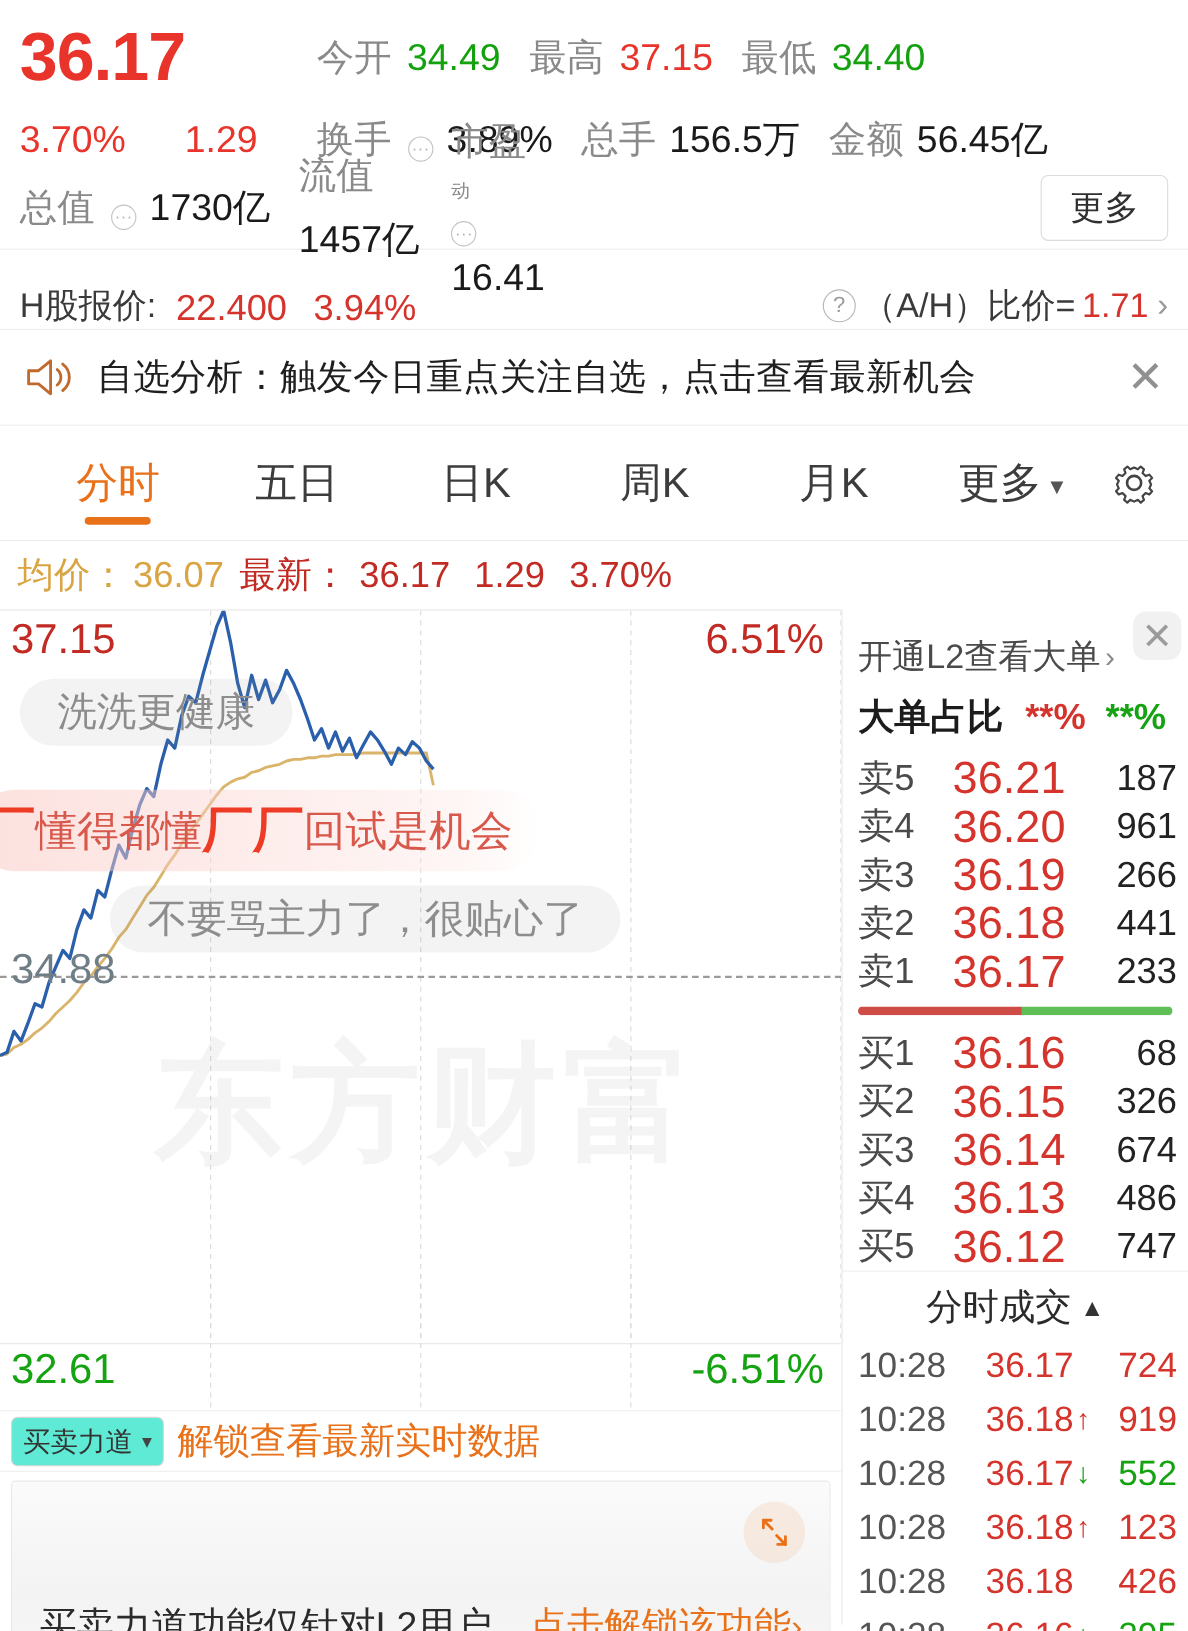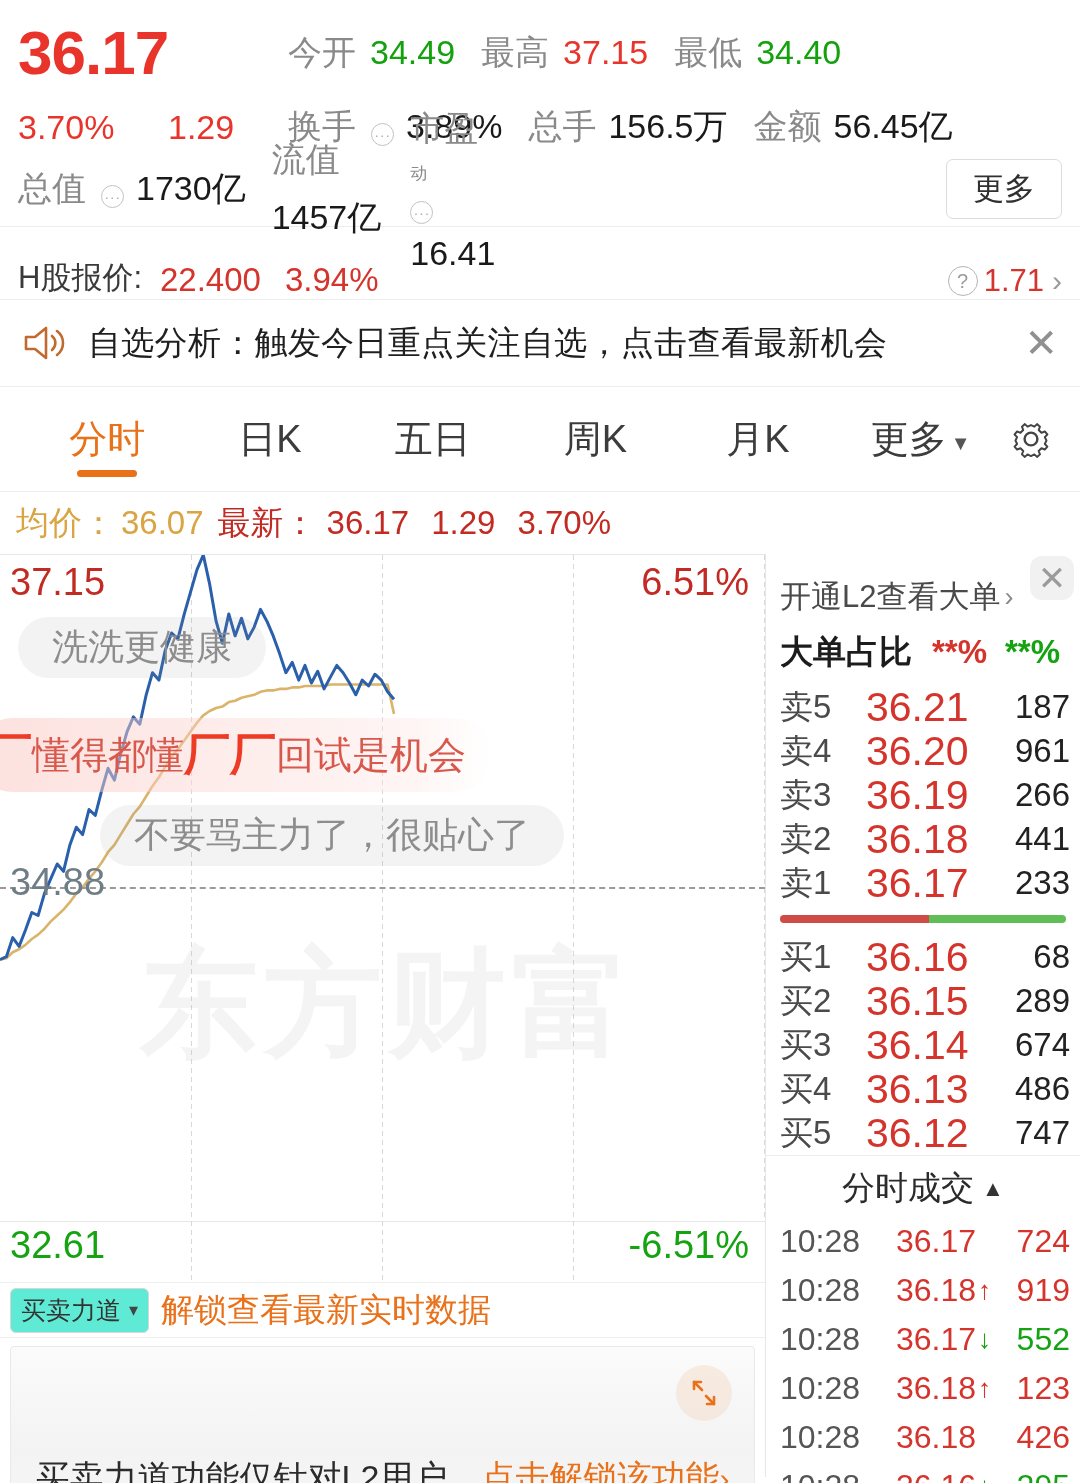--- a/index.html
+++ b/index.html
@@ -261,20 +261,21 @@
   </div>
 
   <div class="hr-line"></div>
 
   <div class="hshare">
     <span class="lbl">H股报价:</span>
     <span class="hval">22.400</span>
     <span class="hpct">3.94%</span>
     <span class="right">
       <span class="q-circle">?</span>
+      <span class="ah-txt">（A/H）比价=</span>
       <span class="ah-val">1.71</span>
       <span class="chev">›</span>
     </span>
   </div>
 
   <div class="hr-line"></div>
 
   <div class="banner">
     <span class="spk">
       <svg viewBox="0 0 44 40" width="44" height="40">
@@ -284,22 +285,22 @@
       </svg>
     </span>
     <span class="banner-txt">自选分析：触发今日重点关注自选，点击查看最新机会</span>
     <span class="banner-x">✕</span>
   </div>
 
   <div class="hr-line"></div>
 
   <div class="tabs">
     <div class="tab active">分时</div>
+    <div class="tab">五日</div>
     <div class="tab">日K</div>
-    <div class="tab">五日</div>
     <div class="tab">周K</div>
     <div class="tab">月K</div>
     <div class="tab tab-more">
       <span>更多</span>
       <span class="caret-dn">▼</span>
     </div>
     <span class="gear">
       <svg viewBox="0 0 46 46" width="46" height="46">
         <path d="M23 6 l4.2 2 3.2-3.1 3.6 3.1-1.6 4.1 3.4 3.4 4.1-1.6 3.1 3.6-3.1 3.2 2 4.2-2 4.2 3.1 3.2-3.1 3.6-4.1-1.6-3.4 3.4 1.6 4.1-3.6 3.1-3.2-3.1-4.2 2-4.2-2-3.2 3.1-3.6-3.1 1.6-4.1-3.4-3.4-4.1 1.6-3.1-3.6 3.1-3.2-2-4.2 2-4.2-3.1-3.2 3.1-3.6 4.1 1.6 3.4-3.4-1.6-4.1 3.6-3.1 3.2 3.1z" fill="none" stroke="#444" stroke-width="2.4" stroke-linejoin="round" transform="scale(0.82) translate(5,5)"></path>
         <circle cx="23" cy="23" r="6.4" fill="none" stroke="#444" stroke-width="2.4"></circle>
@@ -438,21 +439,21 @@
 
       <div>
         <div class="ob-row">
           <span class="ob-lbl">买1</span>
           <span class="ob-px">36.16</span>
           <span class="ob-vol">68</span>
         </div>
         <div class="ob-row">
           <span class="ob-lbl">买2</span>
           <span class="ob-px">36.15</span>
-          <span class="ob-vol">289</span>
+          <span class="ob-vol">326</span>
         </div>
         <div class="ob-row">
           <span class="ob-lbl">买3</span>
           <span class="ob-px">36.14</span>
           <span class="ob-vol">674</span>
         </div>
         <div class="ob-row">
           <span class="ob-lbl">买4</span>
           <span class="ob-px">36.13</span>
           <span class="ob-vol">486</span>

